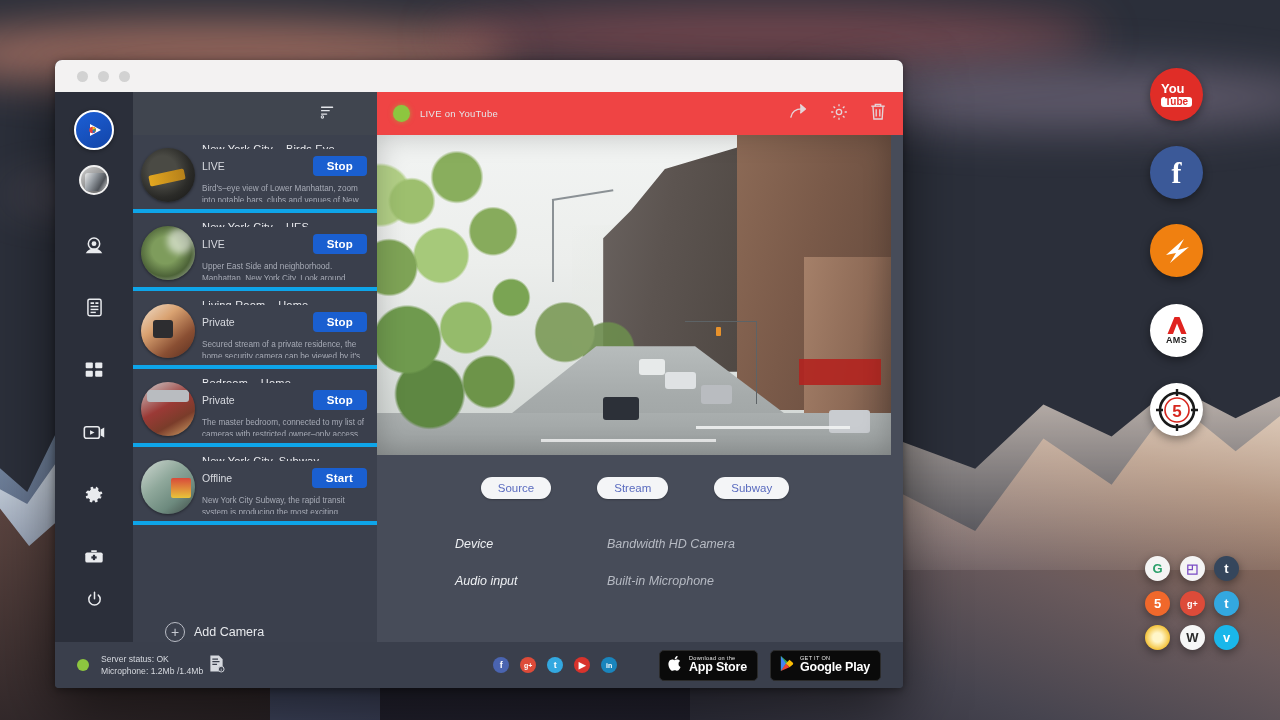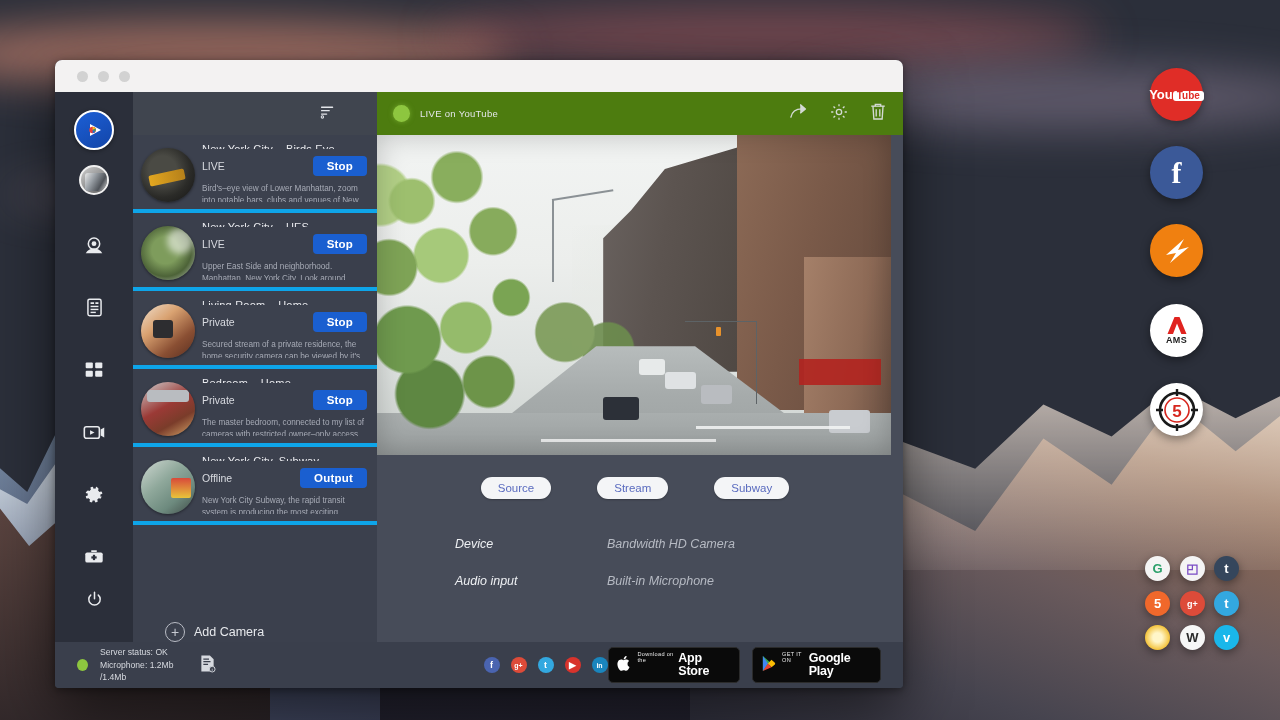--- a/index.html
+++ b/index.html
@@ -158,21 +158,21 @@
   }
   .plus-circle{
     width:20px; height:20px; border-radius:50%; border:1.4px solid #b9bcc5;
     display:flex; align-items:center; justify-content:center; color:#c7cad2; font-size:14px; line-height:1;
   }
   #add-camera-label{ color:#e6e8ec; font-size:12.5px; }
 
   
   #main{ flex:1; background:#474c59; display:flex; flex-direction:column; min-width:0; }
   #main-top{
-    height:43px; flex:0 0 43px; background:#4d7c0f;
+    height:43px; flex:0 0 43px; background:#ef4444;
     display:flex; align-items:center; padding:0 16px; gap:10px;
   }
   #live-dot{ width:17px; height:17px; border-radius:50%; background:#8dc63f; box-shadow:0 0 5px rgba(141,198,63,.6);}
   #live-label{ color:#e4e6ea; font-size:9.5px; letter-spacing:.3px; }
   .top-actions{ margin-left:auto; display:flex; align-items:center; gap:20px; }
   .top-icon{ cursor:pointer; opacity:.9; }
 
   
   #video{
     margin:0 12px 0 0; height:320px; flex:0 0 320px; position:relative; overflow:hidden;
@@ -262,21 +262,21 @@
   #status-text{ color:#d6d9df; font-size:8.6px; line-height:1.45; }
   #status-doc{ margin-left:5px; }
   #social-row{ display:flex; gap:11px; margin-left:268px; align-items:center; }
   .soc{ width:16px; height:16px; border-radius:50%; display:flex; align-items:center; justify-content:center;
         color:#fff; font-size:9px; font-weight:bold; cursor:pointer; }
   #stores{ margin-left:auto; display:flex; gap:12px; }
   .store-badge{
     background:#0a0a0a; border-radius:5px; padding:4px 10px 4px 8px; display:flex; align-items:center; gap:6px;
     cursor:pointer; border:1px solid #2b2b2b;
   }
-  .store-txt{ display:flex; flex-direction:row; line-height:1.05; }
+  .store-txt{ display:flex; flex-direction:column; line-height:1.05; }
   .store-small{ color:#e8e8e8; font-size:5.6px; letter-spacing:.3px; }
   .store-big{ color:#fff; font-size:12.5px; font-weight:bold; letter-spacing:-.2px; }
 
   
   .svc{
     position:absolute; border-radius:50%; display:flex; align-items:center; justify-content:center;
     box-shadow:0 3px 10px rgba(0,0,0,.4); cursor:pointer;
   }
   .svc-lg{ width:53px; height:53px; }
   .svc-sm{ width:25px; height:25px; }
@@ -294,21 +294,21 @@
   <div id="mtn-mid-dark"></div>
   <div id="mtn-right"></div>
   <div id="mtn-right-snow"></div>
   <div id="mtn-left"></div>
   <div id="mtn-left-snow"></div>
   <div id="mtn-fore"></div>
 </div>
 
 <div id="svc-layer">
     <div class="svc svc-lg" style="left: 1150px; top: 68px; background: rgb(224, 45, 39);">
-      <span style="display:flex;flex-direction:row;align-items:center;line-height:1">
+      <span style="display:flex;flex-direction:column;align-items:flex-start;line-height:1">
         <span class="svc-label" style="font-size:13px">You</span>
         <span style="background:#fff;color:#e02d27;font-size:10px;font-weight:bold;border-radius:3px;padding:0 4px;margin-top:2px">Tube</span>
       </span>
     </div>
     <div class="svc svc-lg" style="left: 1150px; top: 146px; background: rgb(59, 89, 152);">
       <span class="svc-label" style="font-size:30px;font-family:'Liberation Serif',serif">f</span>
     </div>
     <div class="svc svc-lg" style="left: 1150px; top: 224px; background: rgb(240, 128, 16);">
       <svg width="40" height="40" viewBox="0 0 40 40">
         <path d="M9 24 L27 8 L21 19 L32 16 L13 32 L19 22 Z" fill="#ffffff"></path>
@@ -512,21 +512,21 @@
             </span>
           </div>
           <div class="cam-card">
             <span class="cam-thumb" style="background:linear-gradient(140deg,#cfd8d2 0%,#8fa89b 40%,#6d8a7e 70%,#3f4a46 100%);">
               <span style="position:absolute;right:4px;top:18px;width:20px;height:20px;background:linear-gradient(#d84a3a,#e8c43a);border-radius:2px"></span>
             </span>
             <span class="cam-info">
               <span class="cam-title">New York City, Subway</span>
               <span class="cam-row">
                 <span class="cam-status">Offline</span>
-                <button class="cam-btn">Output</button>
+                <button class="cam-btn">Start</button>
               </span>
               <span class="cam-desc">New York City Subway, the rapid transit system is producing the most exciting livestreams, we ...</span>
             </span>
           </div>
         </div>
       <div id="add-camera">
         <span class="plus-circle">+</span>
         <span id="add-camera-label">Add Camera</span>
       </div>
     </div>

